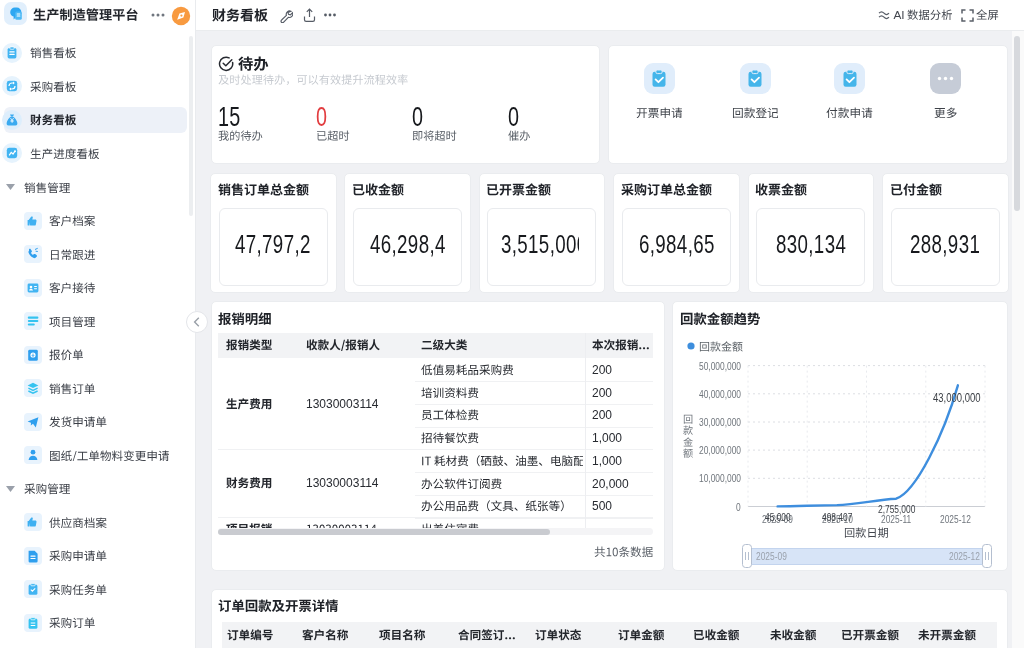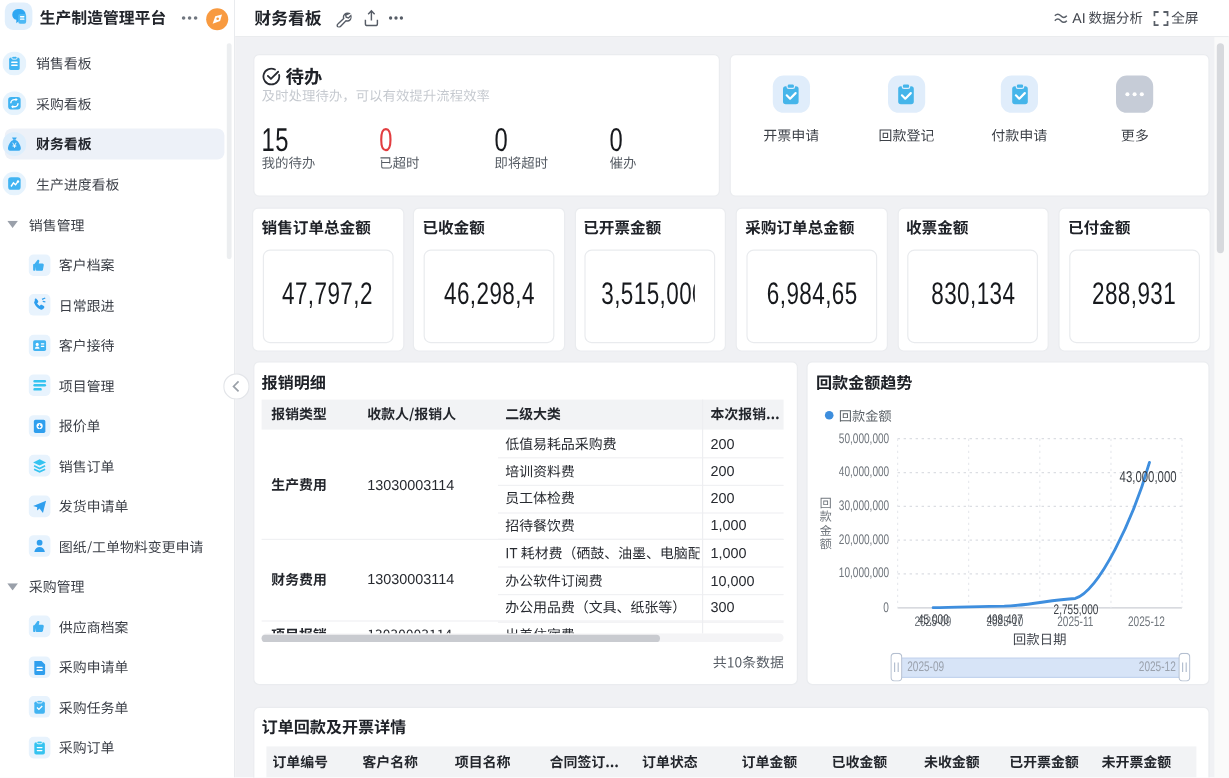--- a/index.html
+++ b/index.html
@@ -768,40 +768,40 @@
       <svg class="zh" style="left:0.0px;top:5.6px" width="81.20" height="11.60" viewBox="0 -880 7000.0 1000" fill="#272a30">
         <use href="#g67" x="0"></use>
         <use href="#g151" x="1000"></use>
         <use href="#g152" x="2000"></use>
         <use href="#g149" x="3000"></use>
         <use href="#g38" x="4000"></use>
         <use href="#g153" x="5000"></use>
         <use href="#g126" x="6000"></use>
       </svg>
     </div>
-    <div class="a" style="left:592.0px;top:476.5px;font-size:12.00px;color:#272a30;height:14.0px;line-height:14.0px">10,000</div>
+    <div class="a" style="left:592.0px;top:476.5px;font-size:12.00px;color:#272a30;height:14.0px;line-height:14.0px">20,000</div>
     <div class="a" style="left:415px;top:494.9px;width:238px;height:1px;background:#f0f1f3"></div>
     <div class="a" style="left:421px;top:494.9px;width:162px;height:22.8px;overflow:hidden">
       <svg class="zh" style="left:0.0px;top:5.6px" width="150.80" height="11.60" viewBox="0 -880 13000.0 1000" fill="#272a30">
         <use href="#g67" x="0"></use>
         <use href="#g151" x="1000"></use>
         <use href="#g154" x="2000"></use>
         <use href="#g125" x="3000"></use>
         <use href="#g126" x="4000"></use>
         <use href="#g140" x="5000"></use>
         <use href="#g155" x="6000"></use>
         <use href="#g156" x="7000"></use>
         <use href="#g143" x="8000"></use>
         <use href="#g44" x="9000"></use>
         <use href="#g157" x="10000"></use>
         <use href="#g150" x="11000"></use>
         <use href="#g158" x="12000"></use>
       </svg>
     </div>
-    <div class="a" style="left:592.0px;top:499.3px;font-size:12.00px;color:#272a30;height:14.0px;line-height:14.0px">300</div>
+    <div class="a" style="left:592.0px;top:499.3px;font-size:12.00px;color:#272a30;height:14.0px;line-height:14.0px">500</div>
     <div class="a" style="left:415px;top:517.6px;width:238px;height:1px;background:#f0f1f3"></div>
     <div class="a" style="left:211px;top:517.4px;width:453px;height:10.6px;overflow:hidden">
       <svg class="zh" style="left:14.5px;top:5.5px" width="46.40" height="11.60" viewBox="0 -880 4000.0 1000" fill="#272a30">
         <use href="#g159" x="0"></use>
         <use href="#g160" x="1000"></use>
         <use href="#g107" x="2000"></use>
         <use href="#g93" x="3000"></use>
       </svg>
       <svg class="zh" style="left:95.0px;top:5.5px" width="70.82" height="11.60" viewBox="0 -880 6105.0 1000" fill="#272a30">
         <use href="#g161" x="0"></use>

